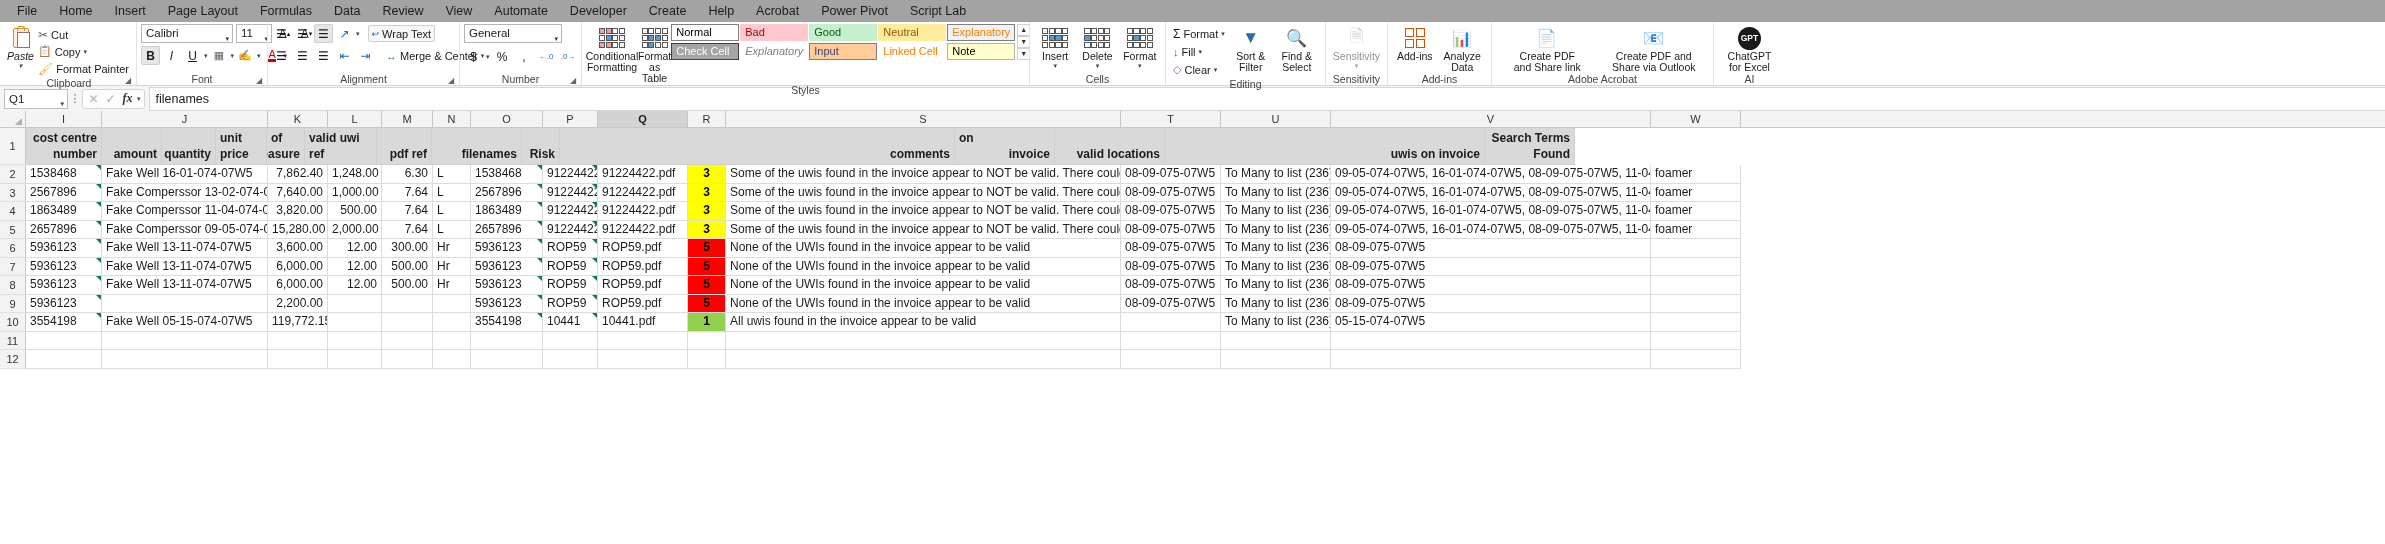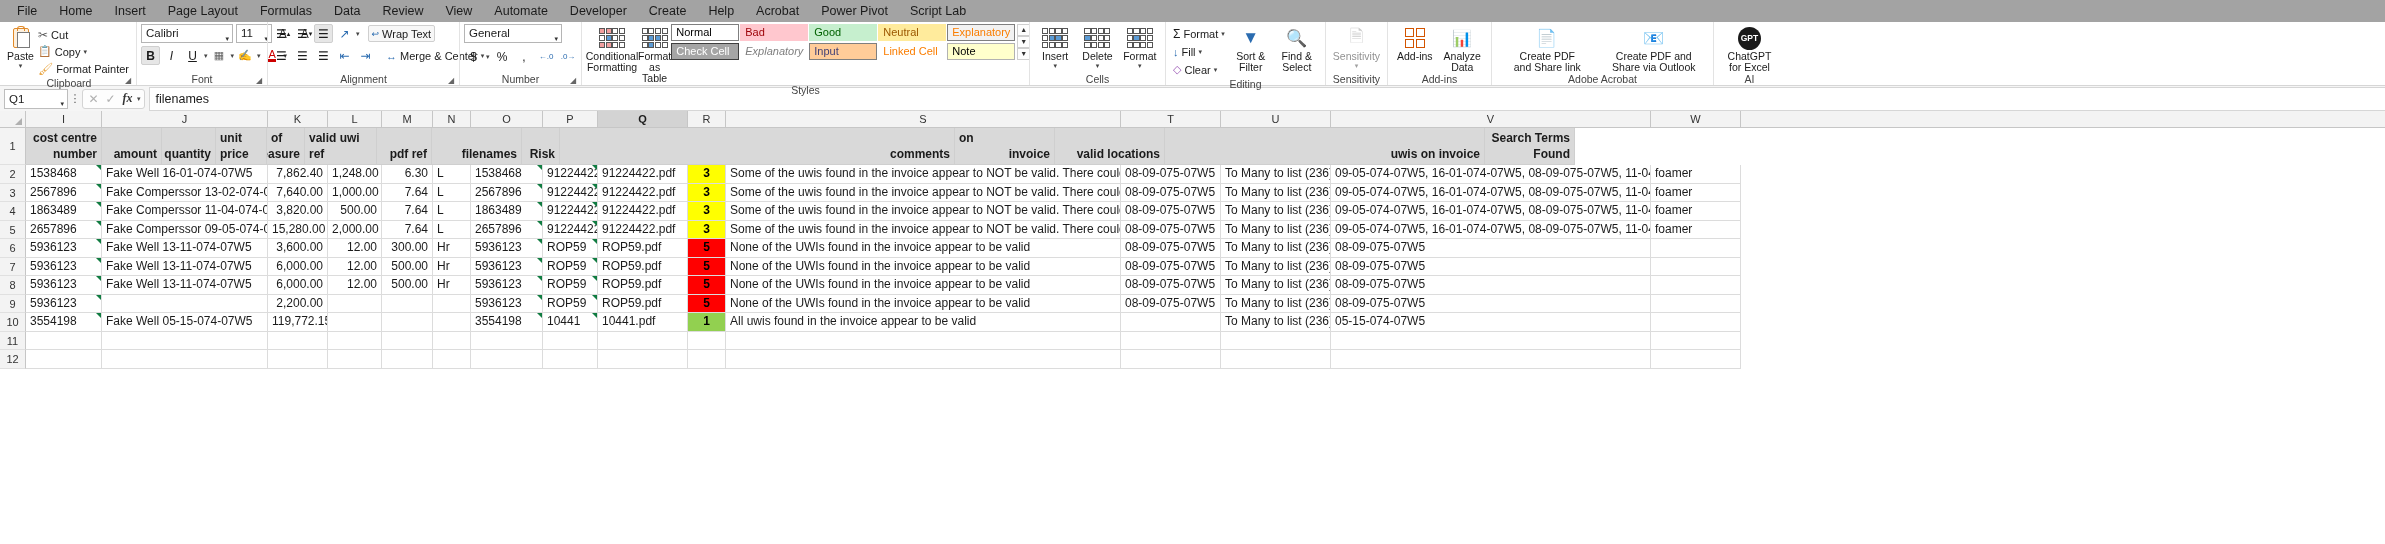--- a/index.html
+++ b/index.html
@@ -38,21 +38,21 @@
   .btn-big .cap { font-size:10.5px; line-height:11px; text-align:center; color:#1b1b1b; }
   .btn-small { display:flex; align-items:center; gap:3px; height:17px; padding:0 3px;
                font-size:11px; white-space:nowrap; cursor:default; }
 
   .col { display:flex; flex-direction:column; justify-content:flex-start; }
   .row { display:flex; align-items:center; }
 
   .caret { font-size:7px; color:#444; }
 
   
-  .clip-paste { width:40px; }
+  .clip-paste { width:40px;font-style:italic; }
   .paste-ico { width:22px; height:24px; position:relative; }
   .paste-ico .board { position:absolute; left:3px; top:2px; width:16px; height:20px;
       border:1.4px solid #e08a29; border-radius:2px; background:#fdf0de; }
   .paste-ico .page { position:absolute; left:7px; top:6px; width:13px; height:16px;
       border:1.2px solid #7a7a7a; background:#ffffff; }
   .paste-ico .clipt { position:absolute; left:7px; top:0px; width:8px; height:5px;
       border:1.4px solid #e08a29; border-bottom:none; border-radius:3px 3px 0 0; }
 
   
   .fontname { width:92px; height:19px; border:1px solid #b5b5b5; background:#fff;

